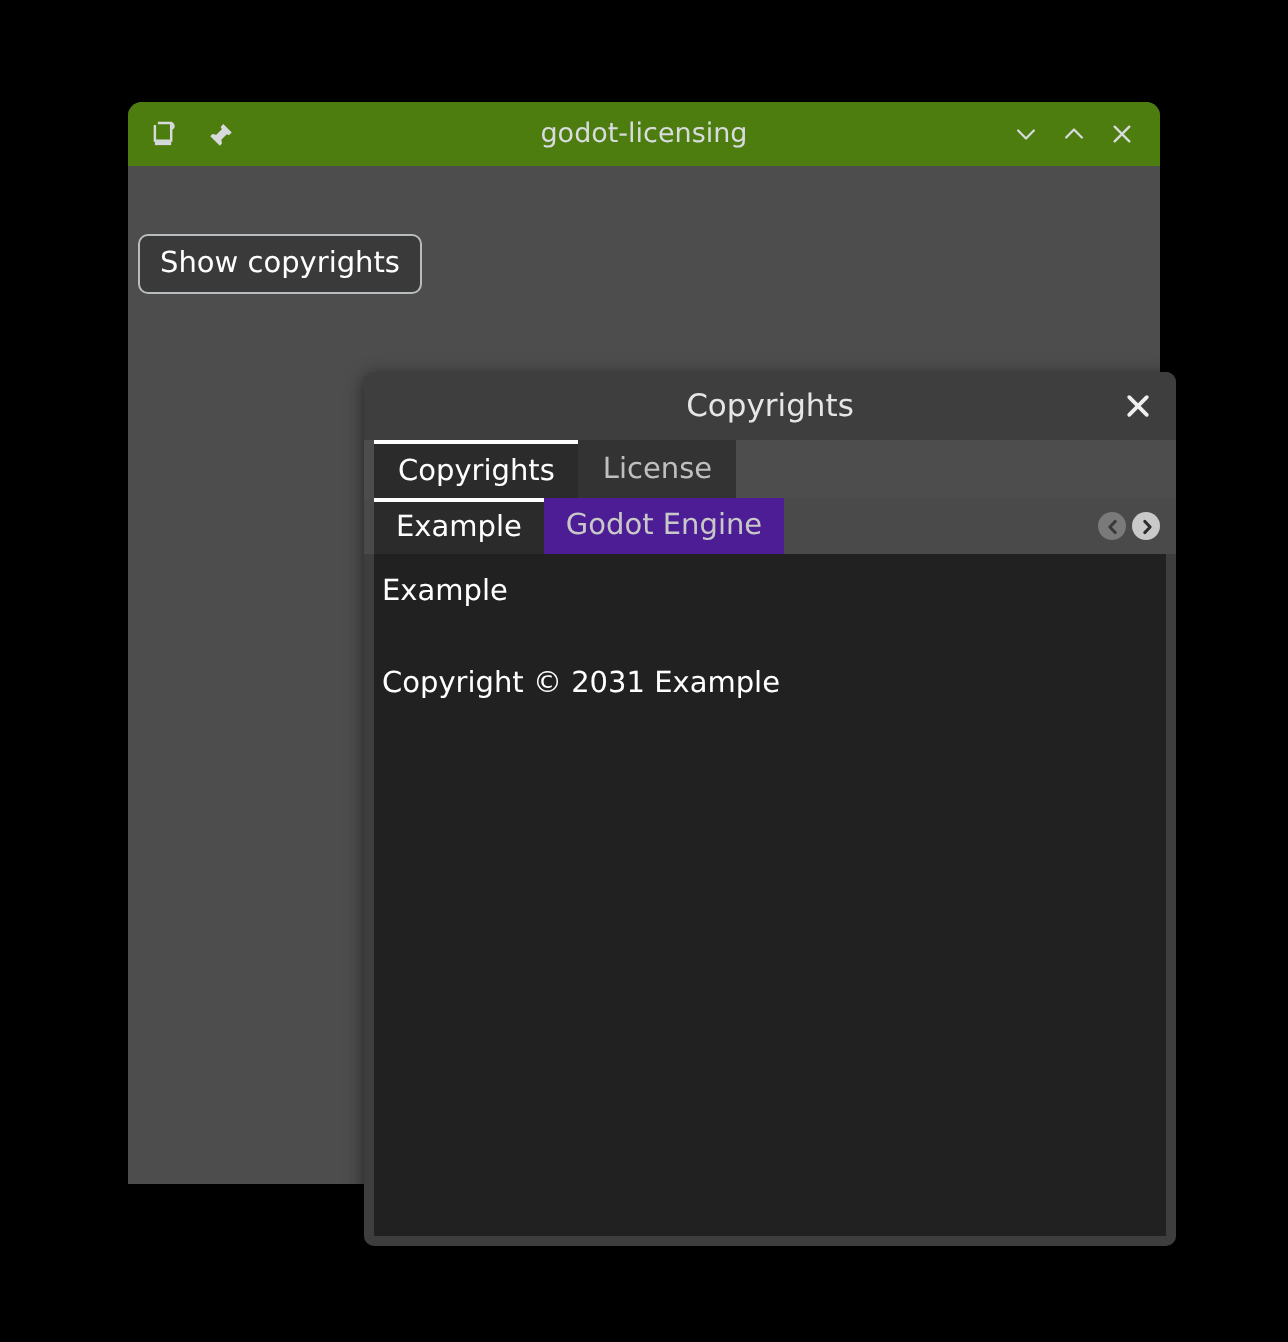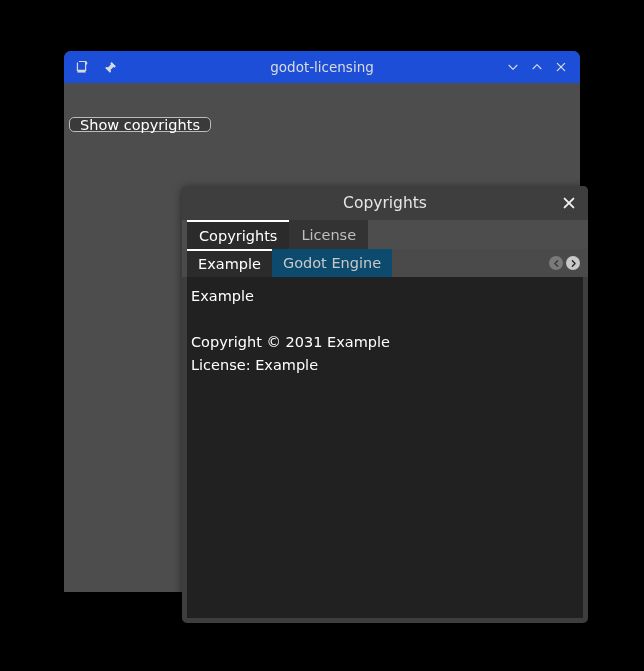--- a/index.html
+++ b/index.html
@@ -20,21 +20,21 @@
     width: 516px;
     height: 541px;
     background: #4d4d4d;
     border-radius: 7px 7px 0 0;
     overflow: visible;
   }
 
   #titlebar {
     position: relative;
     height: 32px;
-    background: #1d4ed8;
+    background: #4d7c0f;
     border-radius: 7px 7px 0 0;
     display: flex;
     align-items: center;
   }
 
   #titlebar-left {
     display: flex;
     align-items: center;
     gap: 8px;
     padding-left: 8px;
@@ -88,21 +88,21 @@
   #client-area {
     position: relative;
     height: 509px;
     background: #4d4d4d;
   }
 
   #show-copyrights-button {
     position: absolute;
     left: 5px;
     top: 34px;
-    height: 15px;
+    height: 30px;
     padding: 4px 10px;
     display: flex;
     align-items: center;
     background: #3a3a3a;
     color: #ffffff;
     font-size: 14.5px;
     border: 1px solid #b9bcbe;
     border-radius: 5px;
     white-space: nowrap;
     cursor: pointer;
@@ -193,21 +193,21 @@
     flex: 0 0 auto;
   }
 
   .inner-tab {
     display: flex;
     align-items: center;
     padding: 0 11px;
     font-size: 14.5px;
     cursor: pointer;
     color: #c8c8c8;
-    background: #0c4a6e;
+    background: #4c1d95;
   }
 
   .inner-tab.active {
     background: #2b2b2b;
     color: #ffffff;
     border-top: 2px solid #ffffff;
   }
 
   #inner-tab-nav {
     margin-left: auto;
@@ -335,18 +335,17 @@
               <path d="M6 3 L10.8 8 L6 13"></path>
             </svg>
           </span>
         </div>
       </div>
 
       <div id="content-panel">
         <div class="content-line">Example</div>
         <div class="content-line"></div>
         <div class="content-line">Copyright © 2031 Example</div>
-        <div class="content-line">License: Example</div>
       </div>
 
     </div>
   </div>
 </div>
 
 </body></html>

